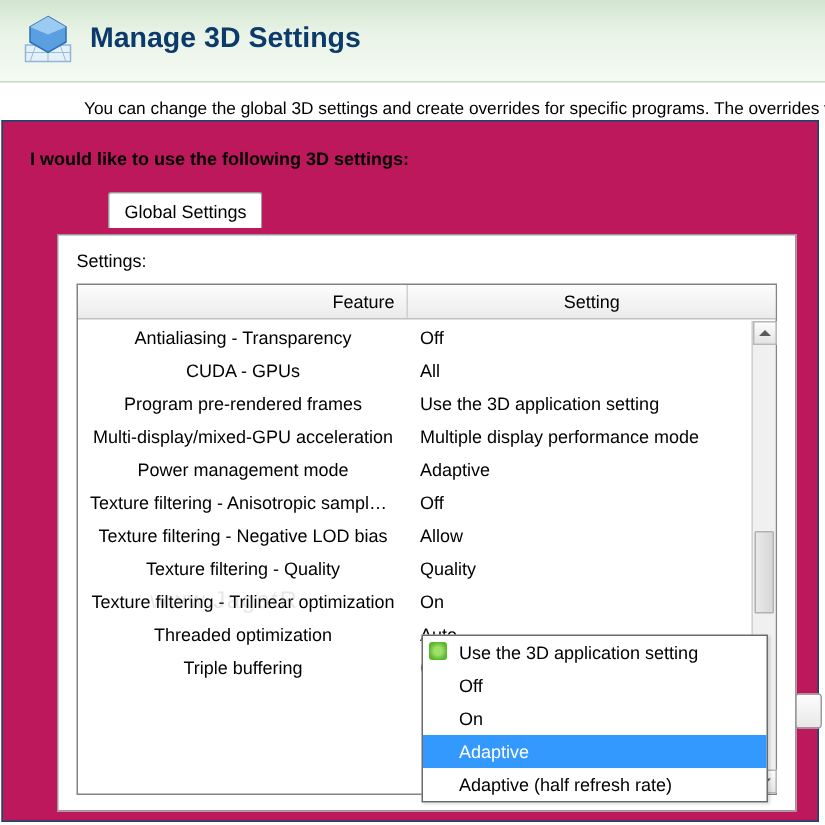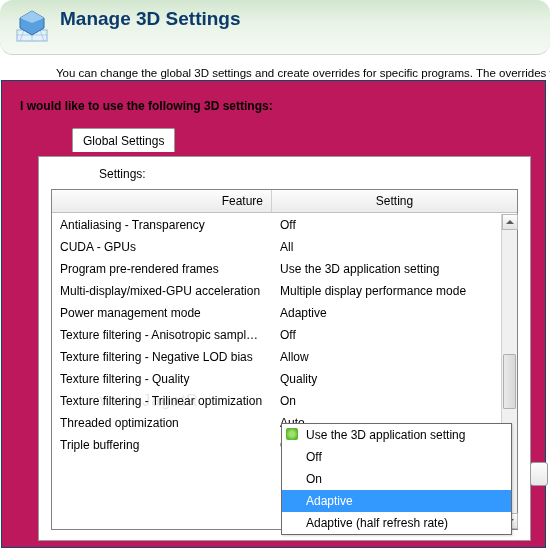--- a/index.html
+++ b/index.html
@@ -9,26 +9,25 @@
     font-size: 12px;
     color: #000;
     background: #fff;
     width: 550px;
     height: 550px;
     overflow: hidden;
     position: relative;
   }
   .header {
     display: flex;
-    align-items: flex-start;
+    align-items: center;
     gap: 10px;
     padding: 8px 10px 10px 14px;
     background: linear-gradient(to bottom, #d2e6cf 0%, #e8f3e6 40%, #f5faf4 100%);
     border-bottom: 1px solid #c8d8c6;
-    border-radius: 13px;
   }
   .header-icon {
     width: 36px; height: 36px;
     position: relative;
   }
   .header-title {
     font-size: 19px;
     font-weight: bold;
     color: #0b3a6b;
   }
@@ -84,21 +83,20 @@
     position: absolute;
     top: 75px;
     left: 0;
     right: 0;
     bottom: 6px;
     padding: 10px 12px;
   }
   .settings-label {
     font-size: 12px;
     margin-bottom: 4px;
-    margin-left: 48px;
   }
   .grid-wrap {
     position: absolute;
     top: 32px;
     left: 12px;
     right: 12px;
     bottom: 10px;
     border: 1px solid #838383;
   }
   .grid-head {
@@ -113,21 +111,21 @@
     position: absolute;
     top: 24px; left: 0; right: 16px; bottom: 0;
     overflow: hidden;
   }
   .row {
     display: flex;
     font-size: 12px;
     line-height: 22px;
     height: 22px;
   }
-  .row .c-feature { flex: 0 0 220px; padding: 0 8px; white-space: nowrap; overflow: hidden; text-overflow: ellipsis;}
+  .row .c-feature { flex: 0 0 220px; padding: 0 8px; white-space: nowrap; overflow: hidden; text-overflow: ellipsis; text-align: center;}
   .row .c-setting { flex: 1; padding: 0 8px; white-space: nowrap; overflow: hidden;}
   .row.selected {
     background: #3399ff;
     color: #fff;
   }
   .row.selected .c-setting {
     background: #fff;
     color: #000;
     border: 1px solid #7a9ad0;
     display: flex;

